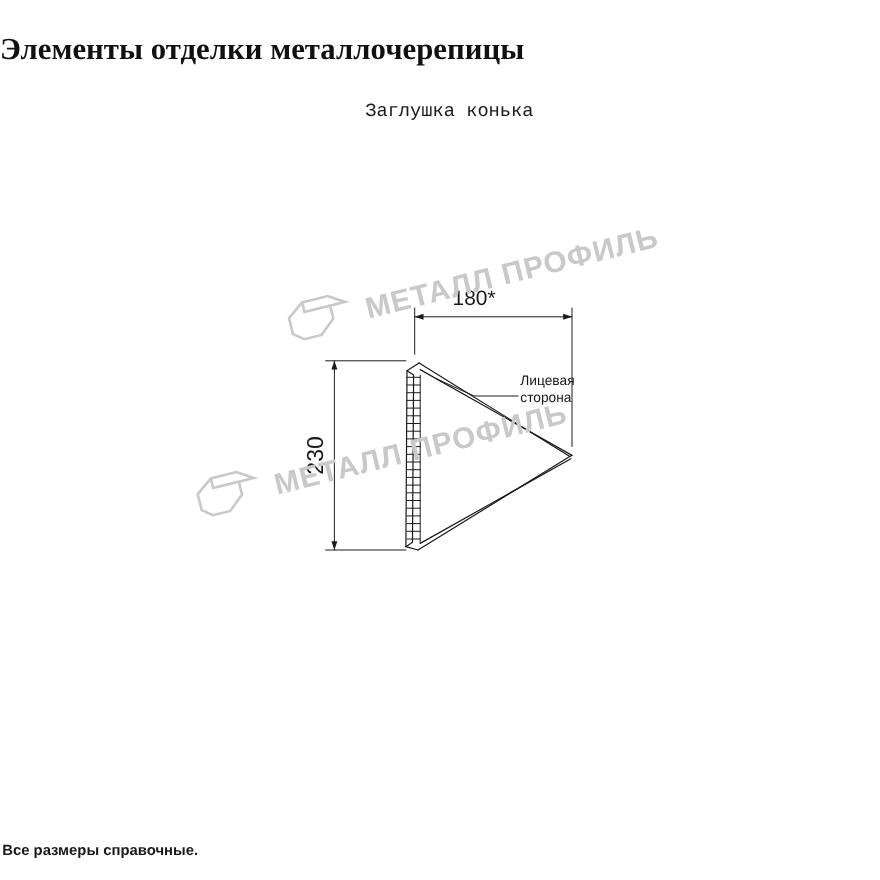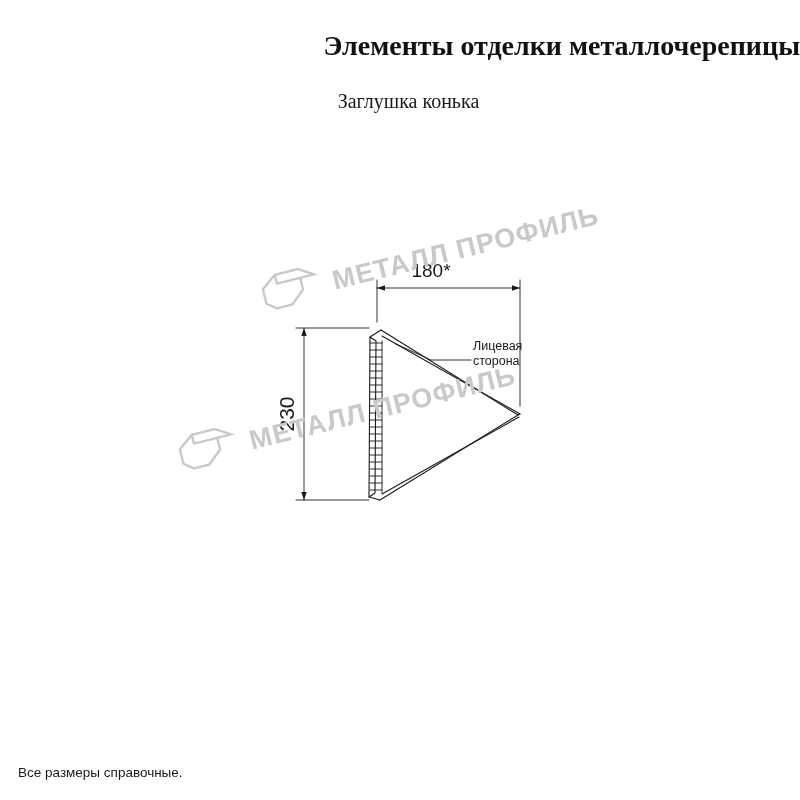--- a/index.html
+++ b/index.html
@@ -20,59 +20,60 @@
     position: absolute;
     inset: 0;
   }
 
   
   .doc-title {
     position: absolute;
     top: 30px;
     left: 0;
     width: 800px;
-    text-align: right;
+    text-align: left;
     font-family: "Liberation Serif", serif;
     font-size: 28px;
     font-weight: bold;
     letter-spacing: 0px;
     color: #111111;
   }
 
   .subtitle-block {
     position: absolute;
     top: 90px;
     left: 0;
     width: 800px;
     text-align: center;
   }
   .subtitle-line {
-    font-family: Liberation Serif, serif;
-    font-size: 20px;
+    font-family: Liberation Mono, monospace;
+    font-size: 17px;
     color: #1a1a1a;
     line-height: 23px;
     padding-left: 17px;
   }
   .subtitle-line.third {
     margin-top: 12px;
     letter-spacing: 0.5px;
   }
   .subtitle-line.third .gap {
     display: inline-block;
     width: 12px;
   }
 
   
   .footer {
     position: absolute;
-    left: 18px;
+    left: 2px;
     bottom: 18px;
     font-size: 13.5px;
     line-height: 19px;
     color: #1a1a1a;
+    font-weight: bold;
   }
 
   
   .drawing {
     position: absolute;
     left: 173px;
     top: 210px;
     width: 470px;
     height: 340px;
   }

